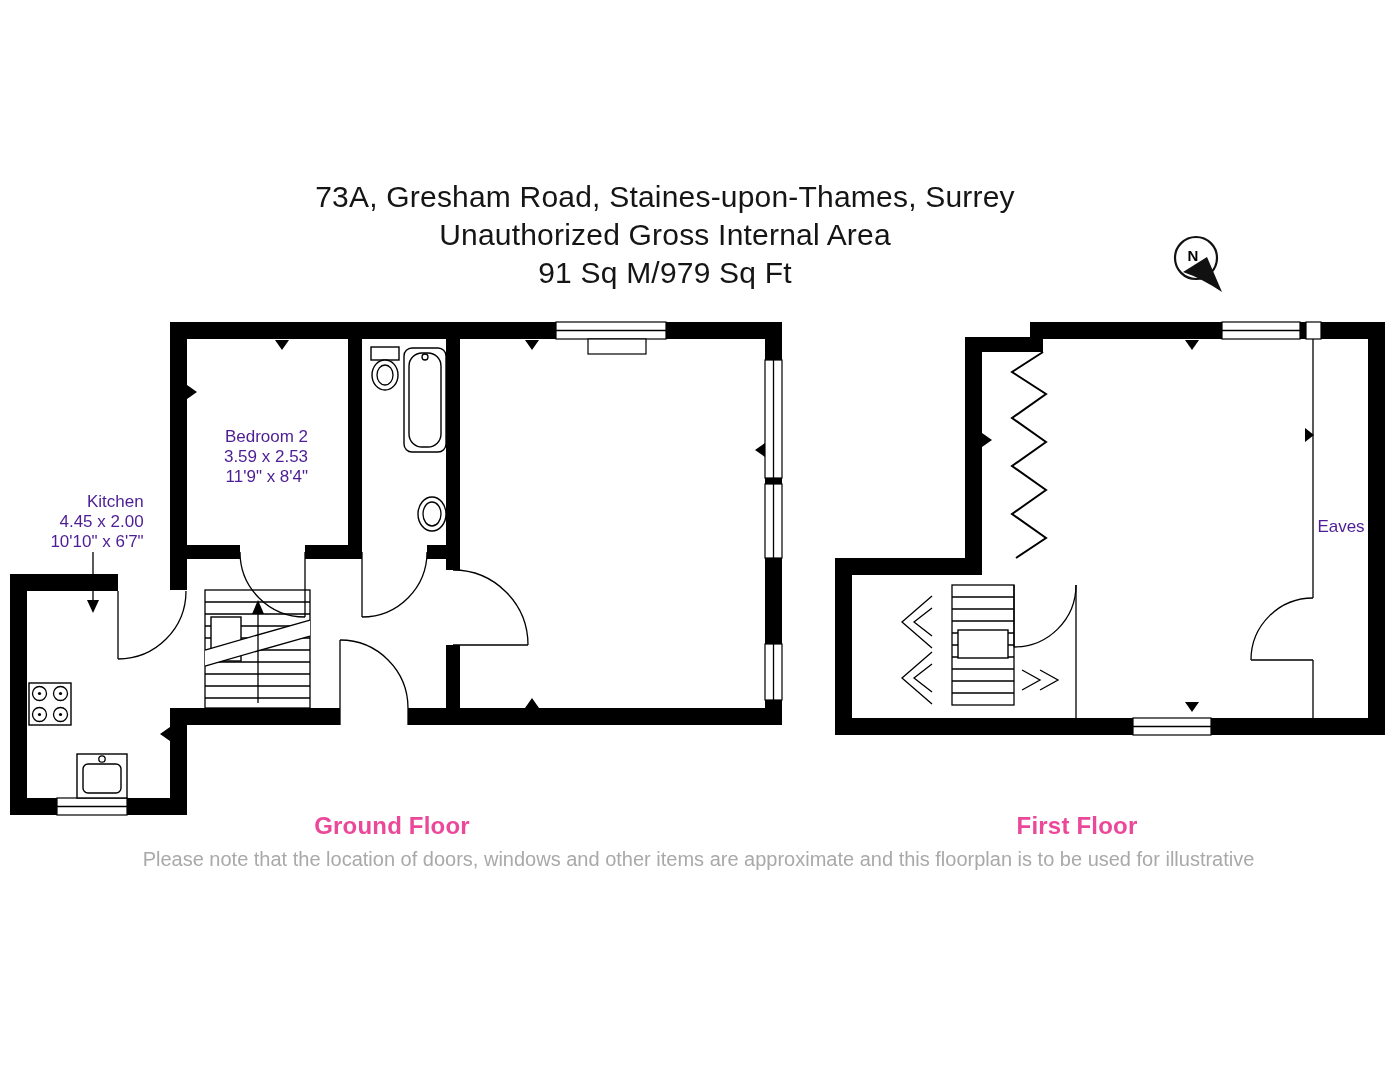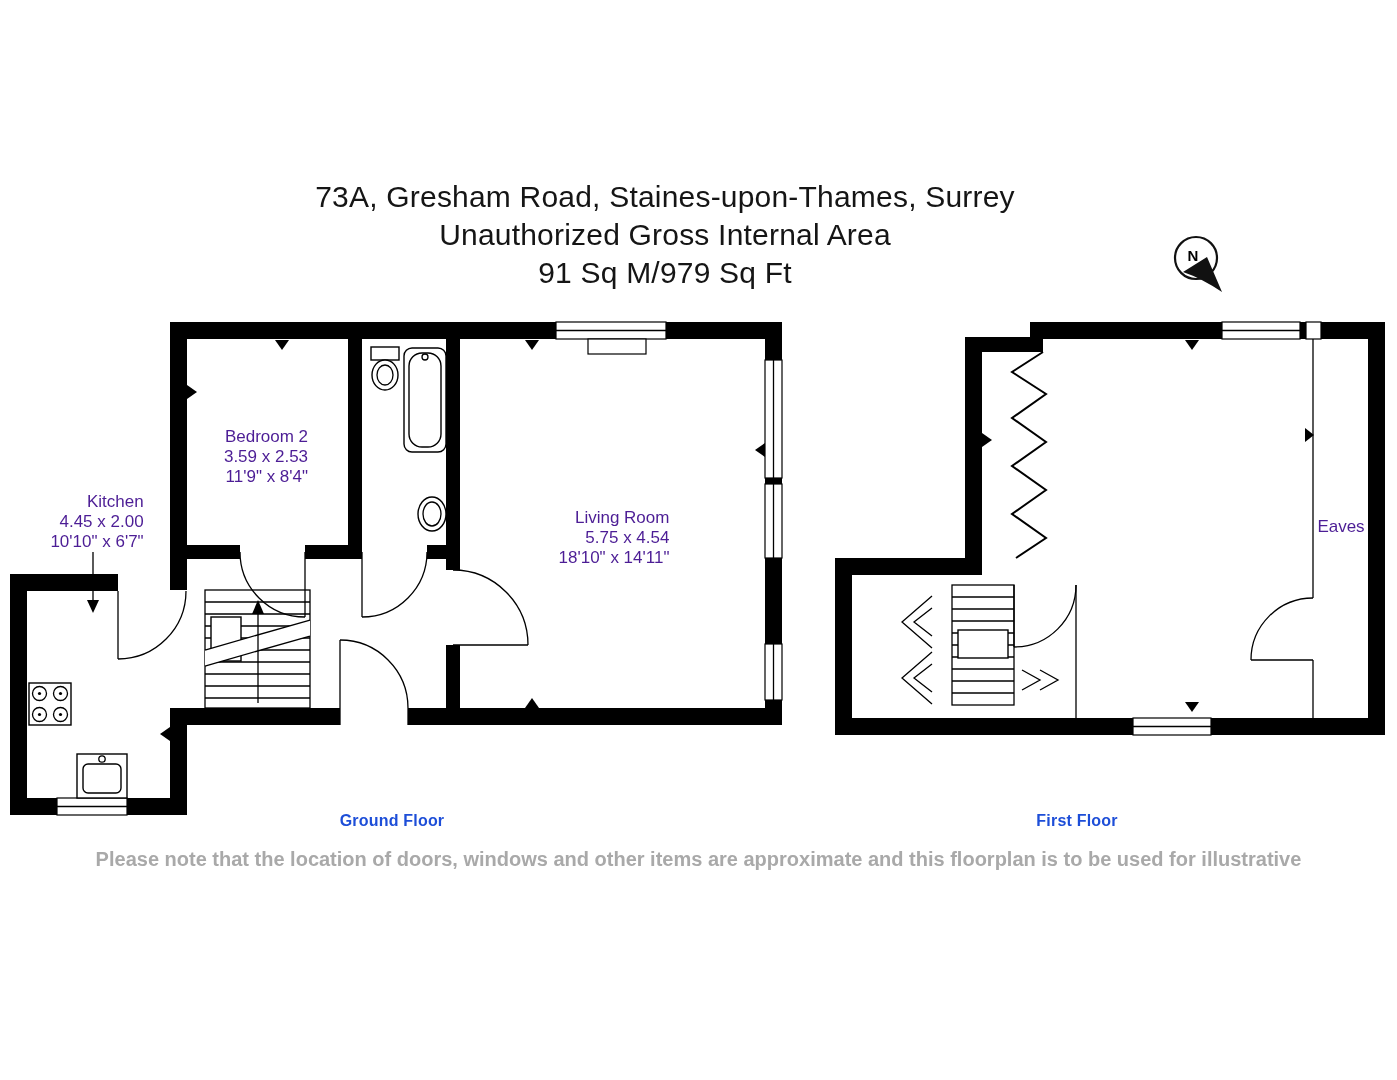--- a/index.html
+++ b/index.html
@@ -13,28 +13,28 @@
     position:absolute; top:178px; left:665px; transform:translateX(-50%);
     text-align:center; white-space:nowrap;
   }
   .header .line { font-size:30px; font-weight:400; line-height:38px; color:#151515; letter-spacing:.2px; }
   .room-label {
     position:absolute; transform:translateX(-50%); text-align:right;
     font-size:17px; line-height:20px; color:#4c1d95; white-space:nowrap;
   }
   .room-label .rl { display:block; }
   .floor-caption {
-    position:absolute; transform:translateX(-50%); font-size:16px; font-weight:bold;
-    color:#1d4ed8; white-space:nowrap; letter-spacing:.2px;
+    position:absolute; transform:translateX(-50%); font-size:24px; font-weight:bold;
+    color:#ec4899; white-space:nowrap; letter-spacing:.2px;
   }
   .disclaimer {
     position:absolute; top:846px; left:0; width:100%; text-align:center;
     font-size:20px; line-height:27px; color:#a9a9a9;
   }
-  .disclaimer .dline { display:block;font-weight:bold; }
+  .disclaimer .dline { display:block; }
   
   .wall { fill:#000; }
   .thin { stroke:#000; stroke-width:1.3; fill:none; }
   .thick { stroke:#000; stroke-width:2; fill:none; }
   .win  { fill:#fff; stroke:#000; stroke-width:1.2; }
   .gapw { fill:#fff; }
   .fix  { fill:#fff; stroke:#000; stroke-width:1.4; }
   .tri  { fill:#000; }
   .ntxt { font-family:"Liberation Sans", sans-serif; font-size:15px; font-weight:bold; fill:#000; }
 </style>
@@ -249,25 +249,20 @@
     <span class="rl">4.45 x 2.00</span>
     <span class="rl">10'10" x 6'7"</span>
   </div>
 
   <div class="room-label" style="left:266px; top:427px">
     <span class="rl">Bedroom 2</span>
     <span class="rl">3.59 x 2.53</span>
     <span class="rl">11'9" x 8'4"</span>
   </div>
 
-  <div class="room-label" style="left:614px; top:508px">
-    <span class="rl">Living Room</span>
-    <span class="rl">5.75 x 4.54</span>
-    <span class="rl">18'10" x 14'11"</span>
-  </div>
 
 
   <div class="room-label" style="left:1341px; top:517px">
     <span class="rl">Eaves</span>
   </div>
 
   <div class="floor-caption" style="left:392px; top:812px">Ground Floor</div>
   <div class="floor-caption" style="left:1077px; top:812px">First Floor</div>
 
   <div class="disclaimer">

